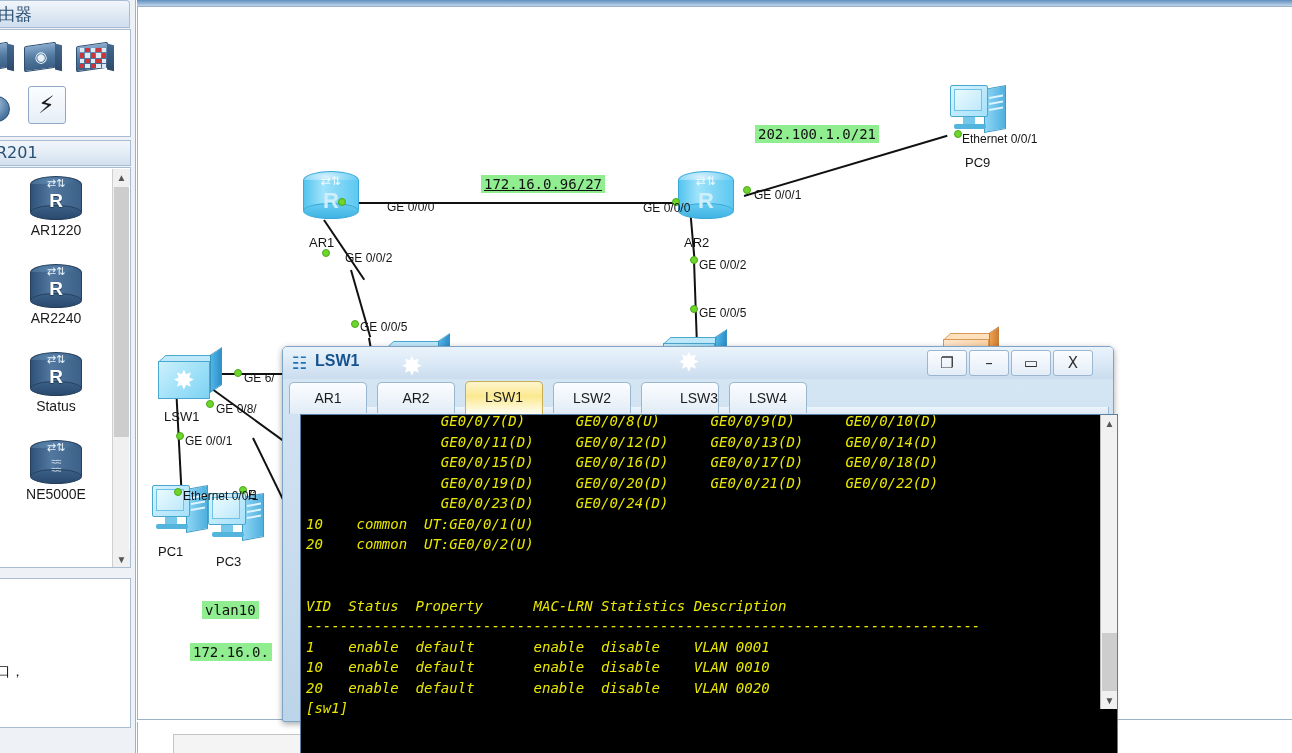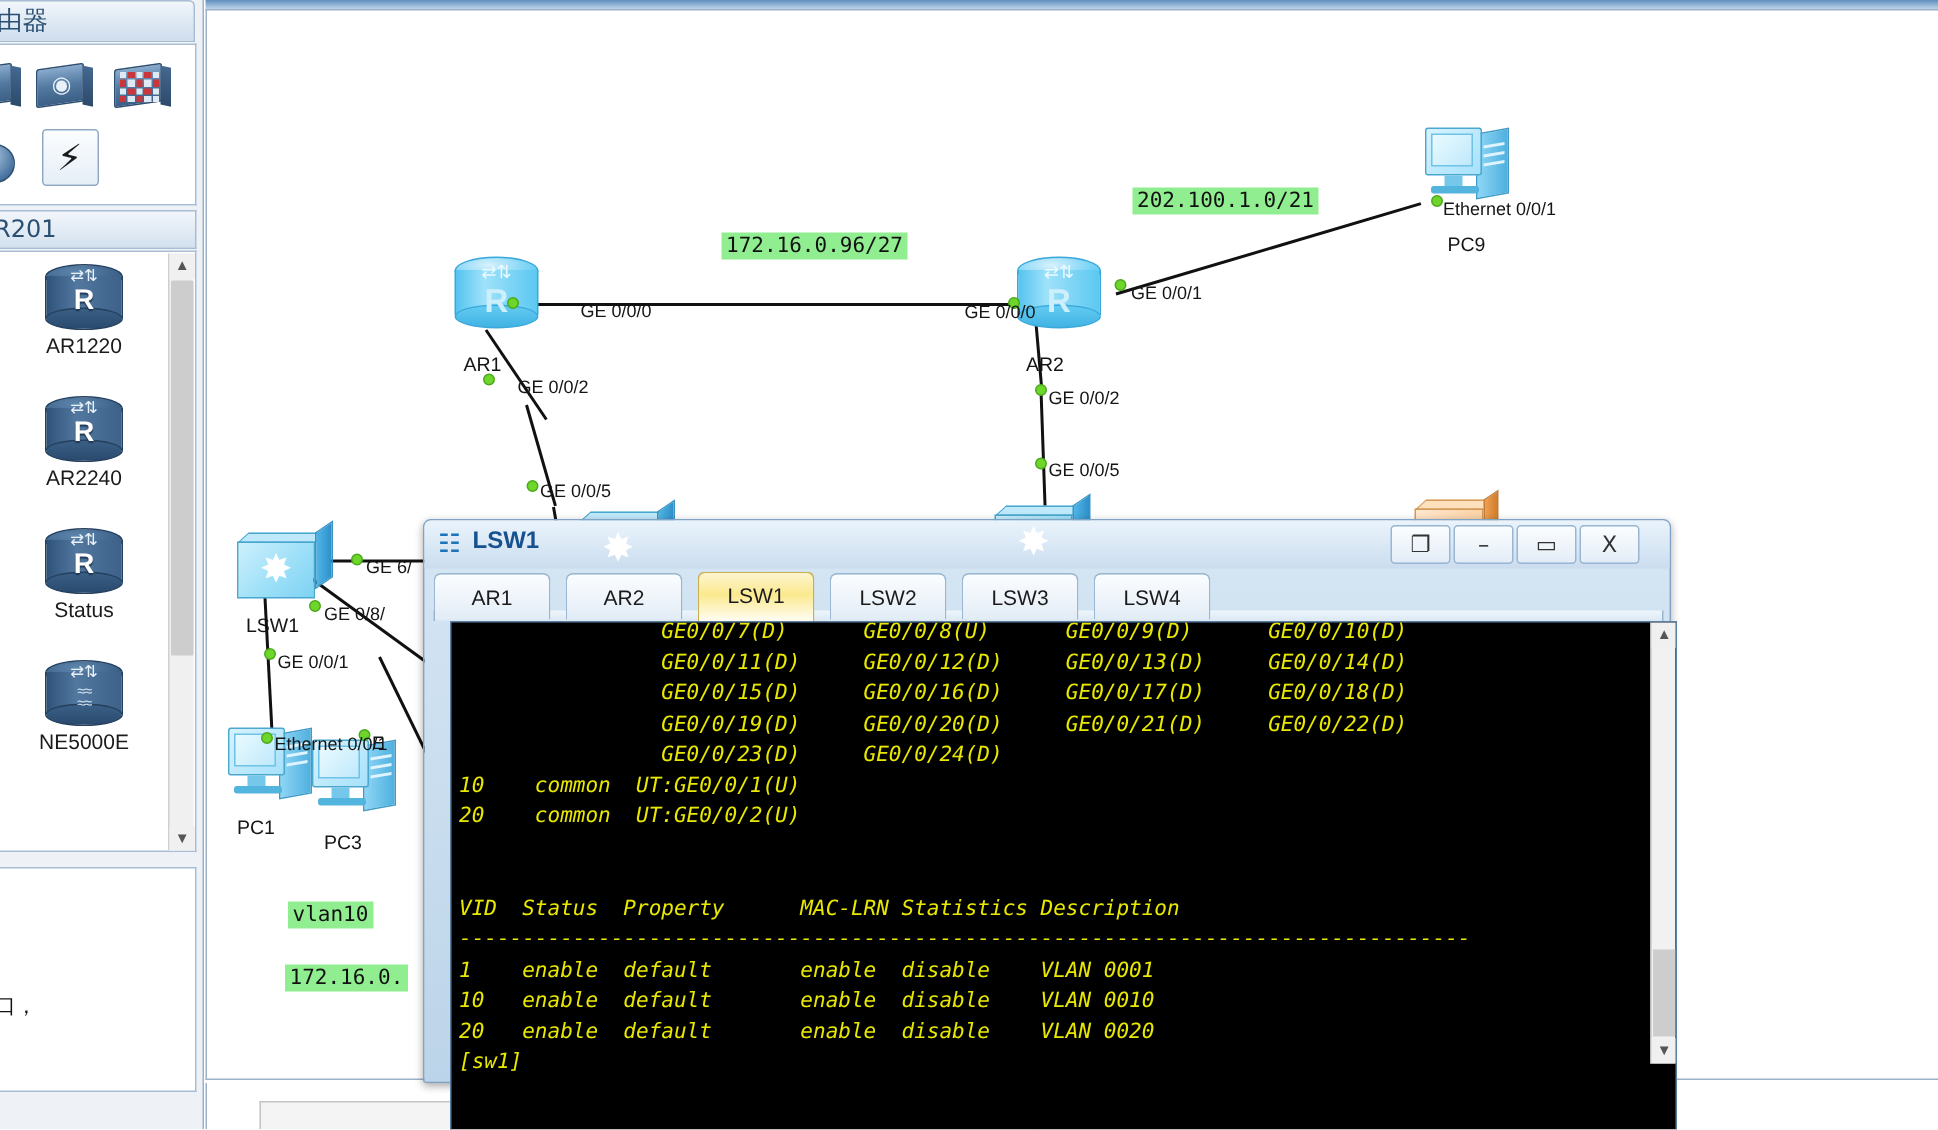--- a/index.html
+++ b/index.html
@@ -457,23 +457,23 @@
     <div class="lbl" style="left:616px;top:181px;">GE 0/0/1</div>
     <div class="lbl" style="left:561px;top:251px;">GE 0/0/2</div>
     <div class="lbl" style="left:561px;top:299px;">GE 0/0/5</div>
     <div class="lbl" style="left:824px;top:125px;">Ethernet 0/0/1</div>
     <div class="lbl" style="left:106px;top:364px;">GE 6/</div>
     <div class="lbl" style="left:78px;top:395px;">GE 0/8/</div>
     <div class="lbl" style="left:47px;top:427px;">GE 0/0/1</div>
     <div class="lbl" style="left:45px;top:482px;">Ethernet 0/0/1</div>
     <div class="lbl" style="left:110px;top:481px;">E</div>
 
-    <div class="iplbl" style="left:343px;top:148px;">172.16.0.96/27</div>
+    <div class="iplbl" style="left:343px;top:168px;text-decoration:underline;">172.16.0.96/27</div>
     <div class="iplbl" style="left:617px;top:118px;">202.100.1.0/21</div>
-    <div class="iplbl" style="left:54px;top:594px;">vlan10</div>
+    <div class="iplbl" style="left:64px;top:594px;">vlan10</div>
     <div class="iplbl" style="left:52px;top:636px;">172.16.0.</div>
   </div>
 
   <div id="bottom-strip">
     <div id="bottom-panel"></div>
   </div>
 
   <div id="sidebar">
     <div class="panel-header">由器</div>
 
@@ -588,21 +588,21 @@
       <div class="wbtn" id="wb-max">▭</div>
       <div class="wbtn" id="wb-close">X</div>
     </div>
 
     <div id="tabs-bg"></div>
     <div id="tabs">
       <div class="tab" style="left:0px;">AR1</div>
       <div class="tab" style="left:88px;">AR2</div>
       <div class="tab active" style="left:176px;">LSW1</div>
       <div class="tab" style="left:264px;">LSW2</div>
-      <div class="tab" style="left:352px;">LSW3</div>
+      <div class="tab" style="left:352px;text-align:right;">LSW3</div>
       <div class="tab" style="left:440px;">LSW4</div>
     </div>
 
     <div id="console">
       <div id="console-text">                GE0/0/7(D)      GE0/0/8(U)      GE0/0/9(D)      GE0/0/10(D)
                 GE0/0/11(D)     GE0/0/12(D)     GE0/0/13(D)     GE0/0/14(D)
                 GE0/0/15(D)     GE0/0/16(D)     GE0/0/17(D)     GE0/0/18(D)
                 GE0/0/19(D)     GE0/0/20(D)     GE0/0/21(D)     GE0/0/22(D)
                 GE0/0/23(D)     GE0/0/24(D)
 10    common  UT:GE0/0/1(U)

